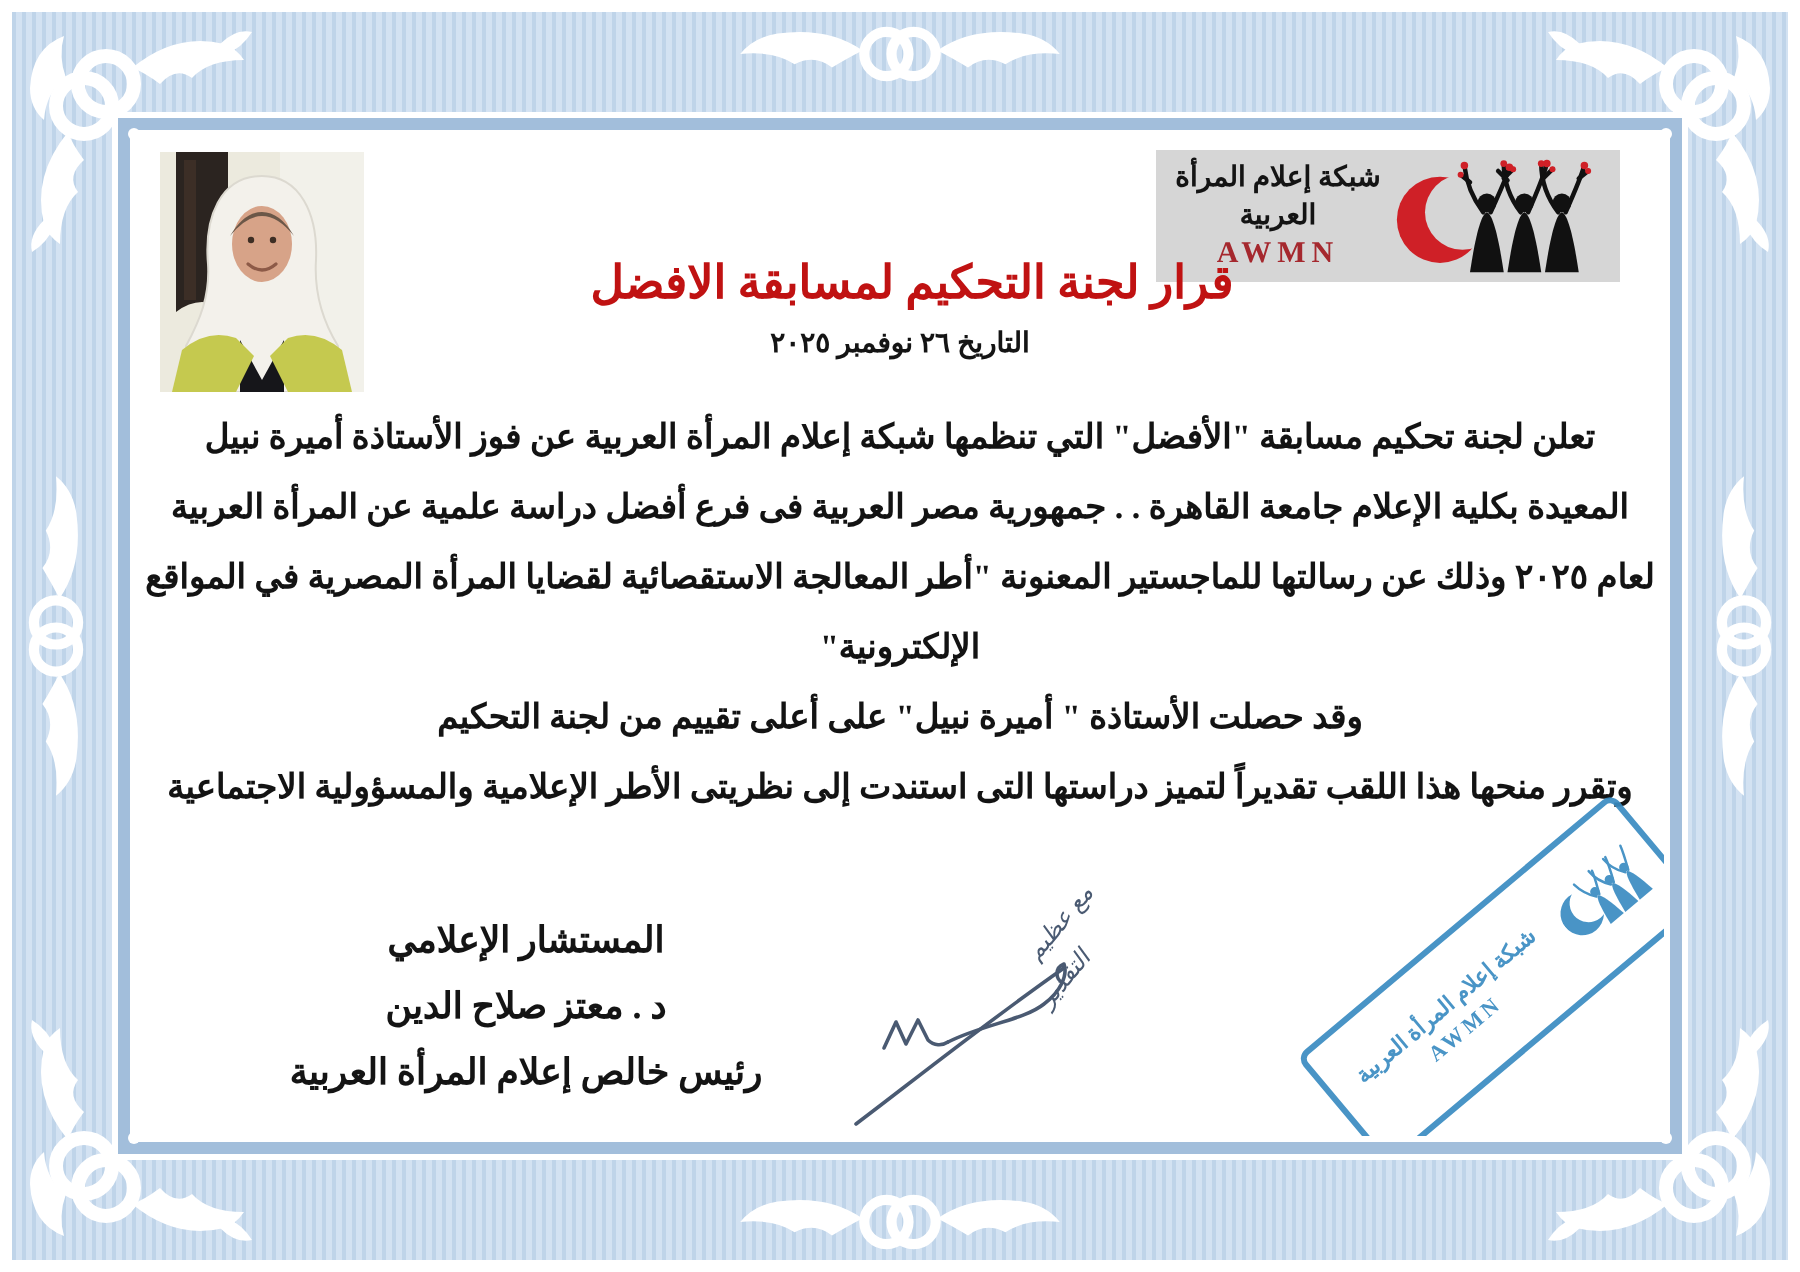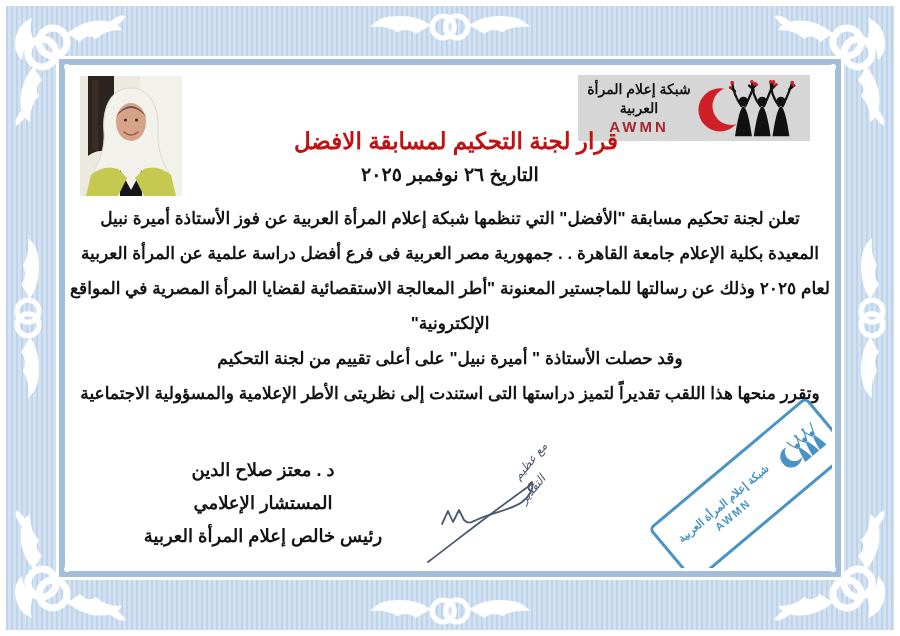--- a/index.html
+++ b/index.html
@@ -1,17 +1,17 @@
 <!DOCTYPE html>
 <html lang="ar"><head>
 <meta charset="utf-8">
 <style>
   html,body{margin:0;padding:0;background:#ffffff;}
   .page{position:relative;width:900px;height:636px;background:#ffffff;overflow:hidden;
-        font-family:Liberation Sans, sans-serif;}
+        font-family:Liberation Serif, serif;}
   
   .band{position:absolute;inset:6px;
         background:repeating-linear-gradient(90deg,#bfd4e9 0px,#bfd4e9 2px,#d3e2f2 2px,#d3e2f2 5px);}
   .band-inner{position:absolute;inset:56px;background:#ffffff;}
   .frame{position:absolute;inset:59px;border:6px solid #a2bedb;background:#ffffff;}
   .orn{position:absolute;z-index:5;pointer-events:none;}
   .orn-tl{left:6px;top:6px;}
   .orn-tr{right:6px;top:6px;transform:scaleX(-1);}
   .orn-bl{left:6px;bottom:6px;transform:scaleY(-1);}
   .orn-br{right:6px;bottom:6px;transform:scale(-1,-1);}
@@ -24,21 +24,21 @@
   .content{position:absolute;inset:68px;background:#ffffff;overflow:hidden;}
   .photo{position:absolute;left:12px;top:8px;width:102px;height:120px;}
   .logo{position:absolute;right:22px;top:7px;width:232px;height:66px;background:#d6d6d6;
         display:flex;align-items:center;gap:2px;padding:2px 6px;box-sizing:border-box;}
   .logo-text{flex:1;text-align:center;direction:rtl;}
   .logo-name{font-size:14px;font-weight:bold;color:#141414;line-height:19px;}
   .logo-abbr{font-size:15px;font-weight:bold;color:#a5282e;letter-spacing:3px;line-height:18px;}
   .title{position:absolute;top:60px;left:12px;right:0;text-align:center;direction:rtl;
          color:#c01212;font-size:23px;font-weight:bold;white-space:nowrap;}
   .dateline{position:absolute;top:95px;left:0;right:0;text-align:center;direction:rtl;
-         color:#141414;font-size:19px;font-weight:bold;}
+         color:#141414;font-size:14px;font-weight:bold;}
   .body{position:absolute;top:133px;left:0;right:0;direction:rtl;text-align:center;
          color:#131313;font-size:17px;font-weight:bold;}
   .bline{height:35px;line-height:35px;white-space:nowrap;}
   .closing{position:absolute;top:386px;left:30px;width:330px;text-align:center;direction:rtl;
          color:#141414;font-size:18px;font-weight:bold;line-height:33px;}
   
   .sig{position:absolute;left:352px;top:370px;width:170px;height:130px;}
   .sig svg{position:absolute;left:0;top:0;}
   .sig-word{position:absolute;direction:rtl;color:#4a5a72;font-size:12px;font-style:italic;
             white-space:nowrap;transform:rotate(-50deg);}
@@ -212,22 +212,22 @@
     <div class="body">
       <div class="bline">تعلن لجنة تحكيم مسابقة "الأفضل" التي تنظمها شبكة إعلام المرأة العربية عن فوز الأستاذة أميرة نبيل</div>
       <div class="bline">المعيدة بكلية الإعلام جامعة القاهرة . . جمهورية مصر العربية فى فرع أفضل دراسة علمية عن المرأة العربية</div>
       <div class="bline">لعام ٢٠٢٥ وذلك عن رسالتها للماجستير المعنونة "أطر المعالجة الاستقصائية لقضايا المرأة المصرية في المواقع</div>
       <div class="bline">الإلكترونية"</div>
       <div class="bline">وقد حصلت الأستاذة " أميرة نبيل" على أعلى تقييم  من لجنة التحكيم</div>
       <div class="bline">وتقرر منحها هذا اللقب تقديراً لتميز دراستها التى استندت إلى نظريتى الأطر الإعلامية والمسؤولية الاجتماعية</div>
     </div>
 
     <div class="closing">
+      <div>المستشار الإعلامي</div>
       <div>د . معتز صلاح الدين</div>
-      <div>المستشار الإعلامي</div>
       <div>رئيس خالص إعلام المرأة العربية</div>
     </div>
 
     <div class="sig">
       <svg width="170" height="130" viewBox="0 0 170 130">
         <g fill="none" stroke="#4a5a72" stroke-width="1.8" stroke-linecap="round" stroke-linejoin="round">
           <path d="M8,124 C32,106 72,74 112,46"></path>
           <path d="M22,86 l6,-13 l5,11 l6,-12 l5,10 c3,3 7,3 10,1"></path>
           <path d="M54,83 C72,74 92,72 102,64 C110,58 114,50 112,44 c-5,2 -4,8 -1,9"></path>
         </g>

